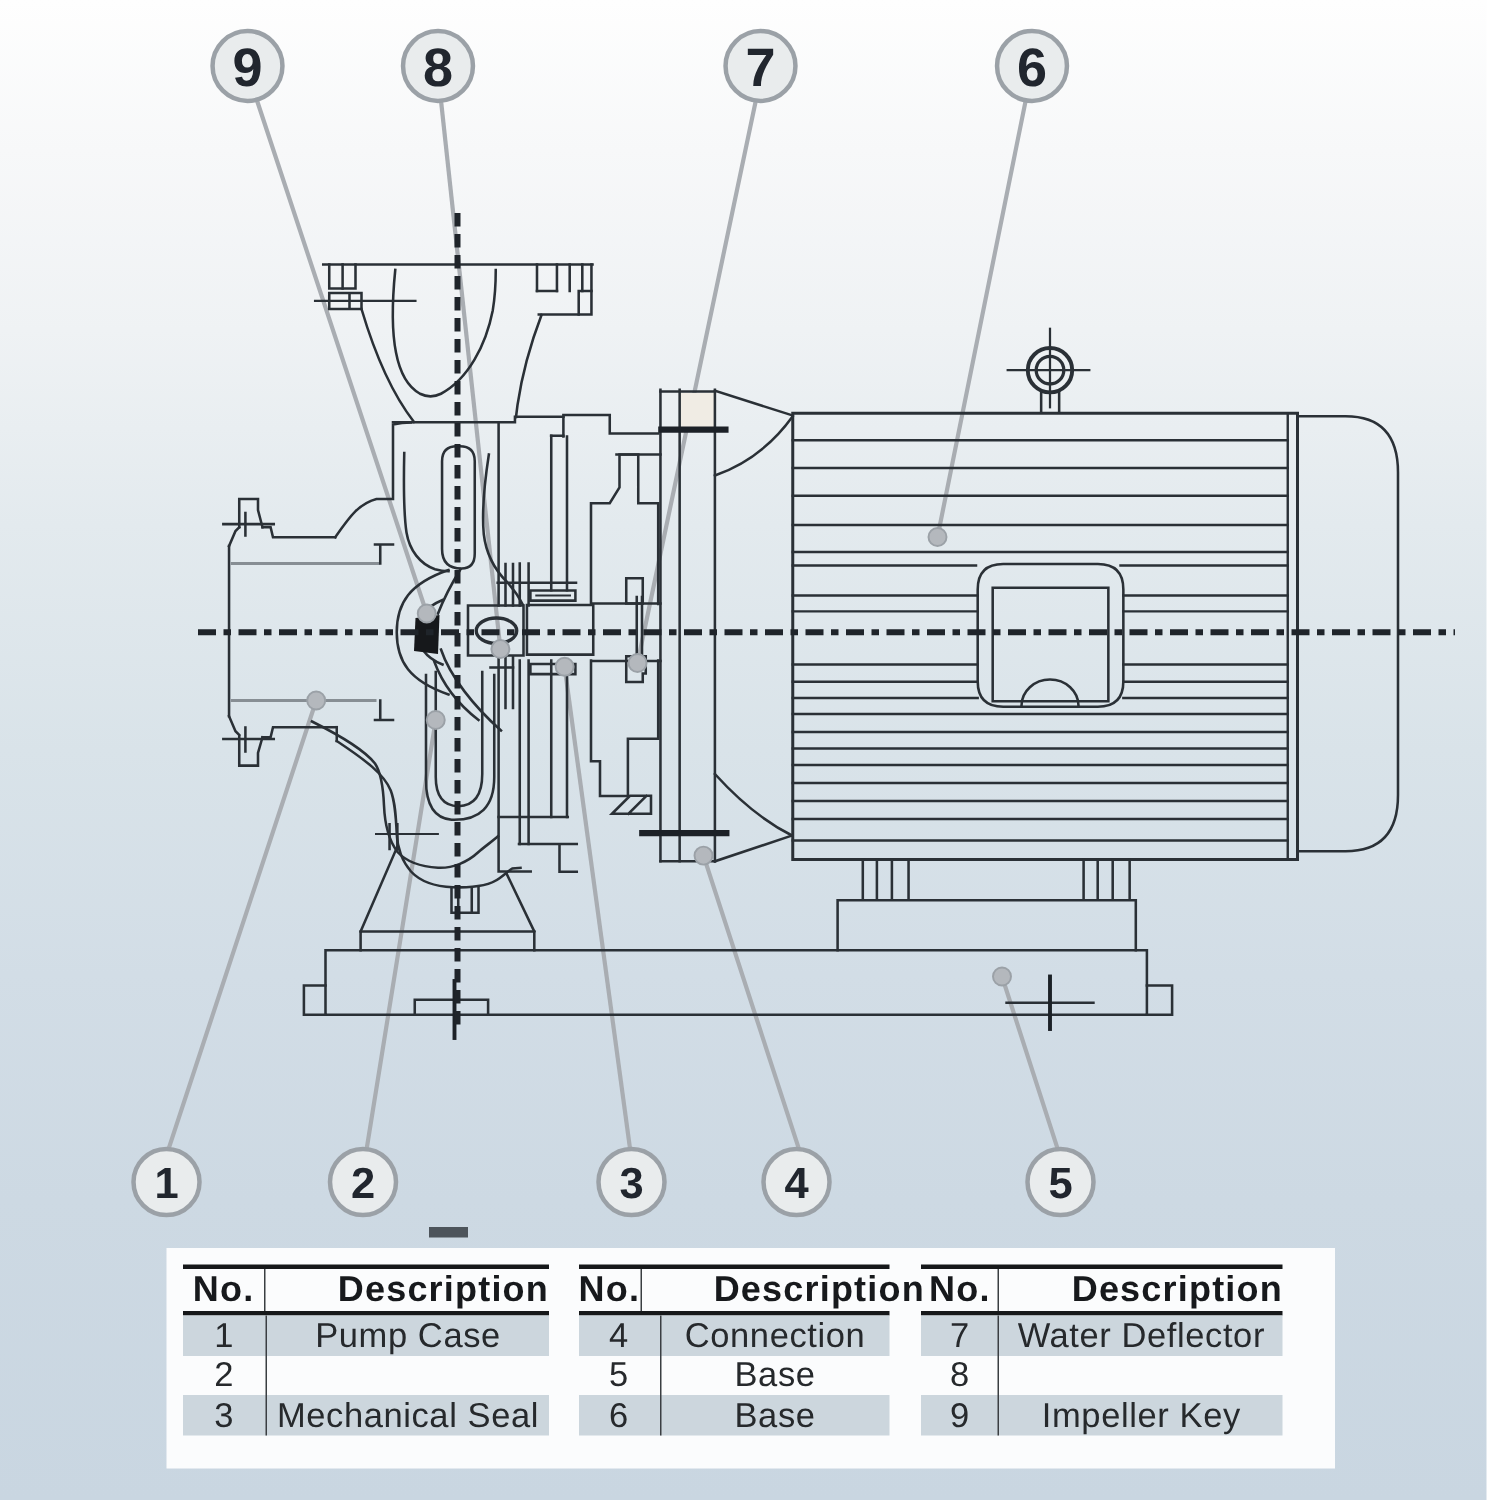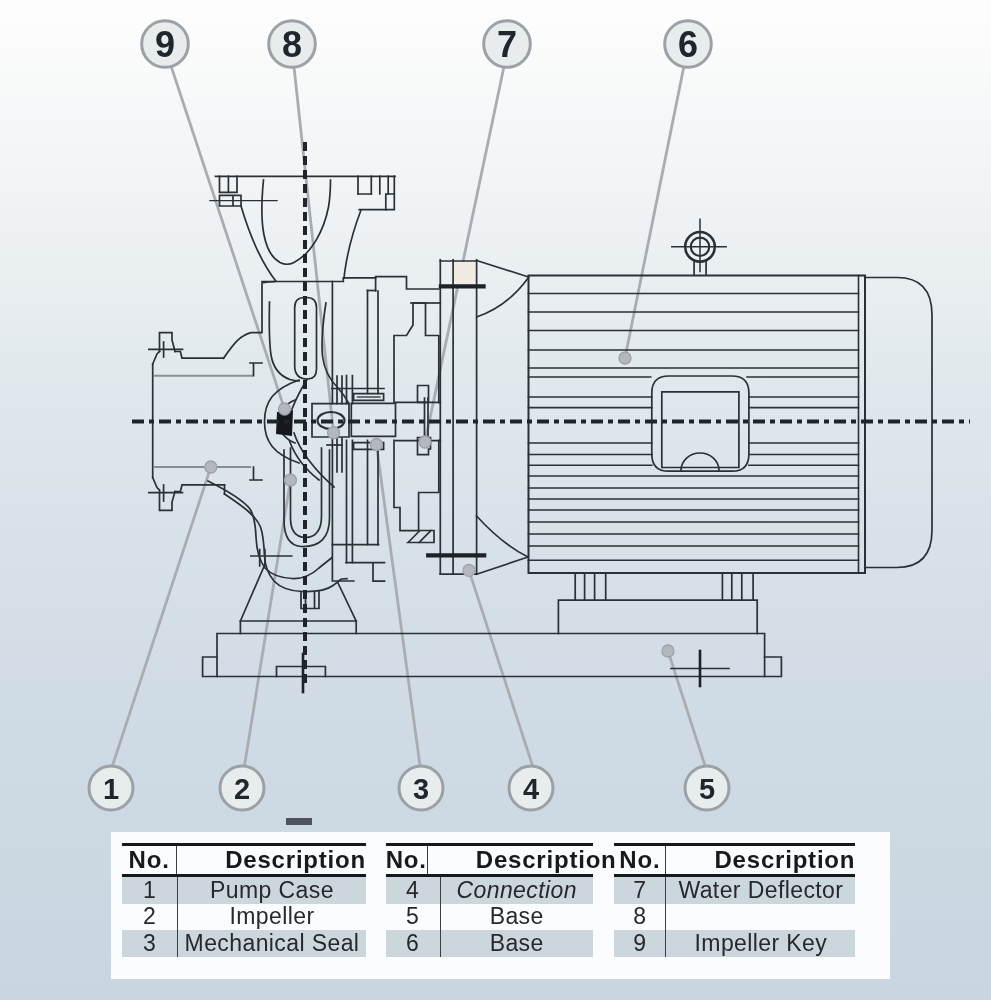--- a/index.html
+++ b/index.html
@@ -226,35 +226,34 @@
   <div class="hd">
         <div class="nc" style="width:55px;">No.</div>
         <div style="flex:1;">Description</div>
       </div>
   <div class="rw sh">
         <div class="nc" style="width:55px;">1</div>
         <div style="flex:1;">Pump Case</div>
       </div>
   <div class="rw">
         <div class="nc" style="width:55px;">2</div>
-        <div style="flex:1;">Impeller</div>
       </div>
   <div class="rw sh">
         <div class="nc" style="width:55px;">3</div>
         <div style="flex:1;">Mechanical Seal</div>
       </div>
 </div>
 <div class="tbl" style="left:385.7px;width:207px;">
   <div class="hd">
         <div class="nc" style="width:54px;">No.</div>
         <div style="flex:1;">Description</div>
       </div>
   <div class="rw sh">
         <div class="nc" style="width:54px;">4</div>
-        <div style="flex:1;font-style:italic;">Connection</div>
+        <div style="flex:1;">Connection</div>
       </div>
   <div class="rw">
         <div class="nc" style="width:54px;">5</div>
         <div style="flex:1;">Base</div>
       </div>
   <div class="rw sh">
         <div class="nc" style="width:54px;">6</div>
         <div style="flex:1;">Base</div>
       </div>
 </div>

